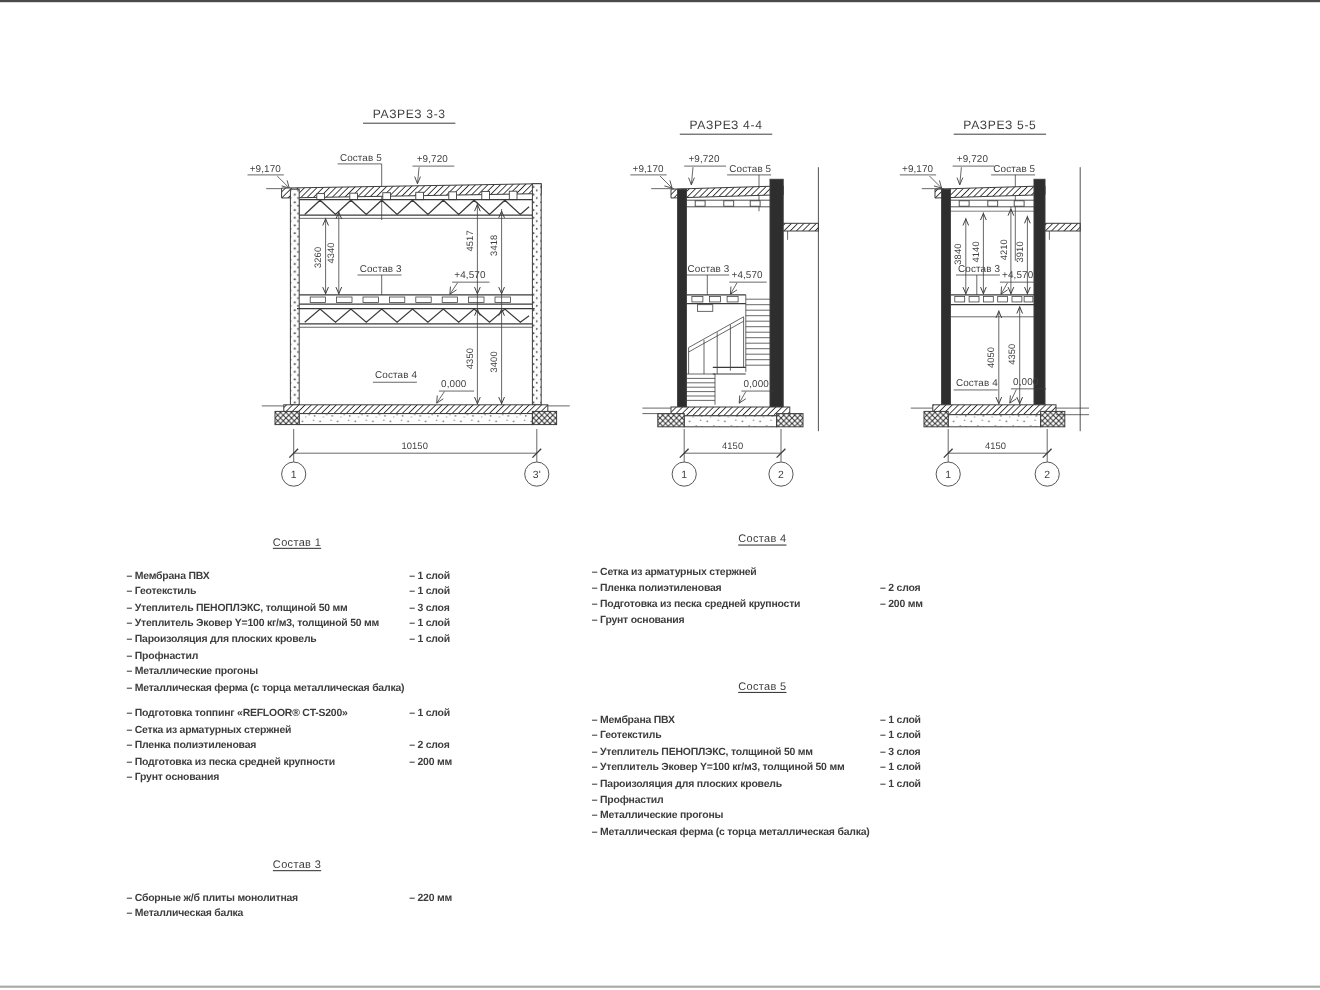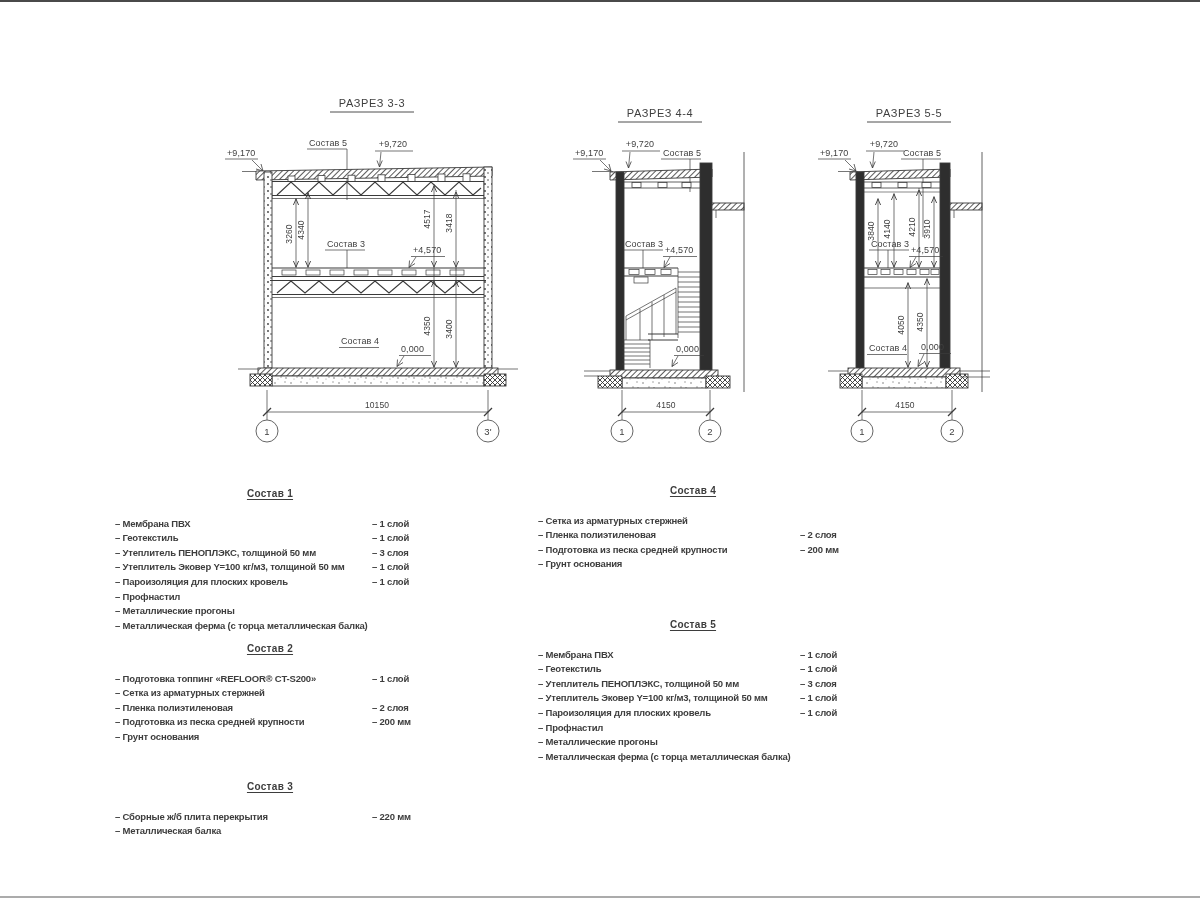--- a/index.html
+++ b/index.html
@@ -9,21 +9,21 @@
   }
   .edge-top{position:absolute;top:0;left:0;width:1200px;height:2px;background:#4a4a4a;}
   .edge-bottom{position:absolute;top:896px;left:0;width:1200px;height:2px;background:#ababab;}
   svg.sheet{position:absolute;top:0;left:0;}
   svg .t{font-family:"Liberation Sans",sans-serif;fill:#3f3f3f;letter-spacing:0.1px;}
   svg .title{font-size:11px;letter-spacing:0.6px;}
   svg .lbl{font-size:9px;}
   svg .dim{font-size:8.5px;}
   svg .ax{font-size:9.5px;}
   .comp{position:absolute;width:310px;font-size:9.5px;letter-spacing:-0.2px;line-height:14.6px;color:#3d3d3d;}
-  .comp h3{font-size:10px;font-weight:bold;text-align:center;margin:0 0 15px 0;
+  .comp h3{font-size:10px;font-weight:normal;text-align:center;margin:0 0 15px 0;
     text-decoration:underline;text-underline-offset:2px;letter-spacing:0.3px;}
   .comp .row{position:relative;white-space:nowrap;font-weight:bold;}
   .comp .val{position:absolute;left:257px;top:0;}
   .comp.colR .val{left:262px;}
 </style>
 </head>
 <body>
 
 <div class="edge-top"></div>
 <div class="edge-bottom"></div>
@@ -421,31 +421,30 @@
   <div class="row"><span>– Геотекстиль</span><span class="val">– 1 слой</span></div>
   <div class="row"><span>– Утеплитель ПЕНОПЛЭКС, толщиной 50 мм</span><span class="val">– 3 слоя</span></div>
   <div class="row"><span>– Утеплитель Эковер Y=100 кг/м3, толщиной 50 мм</span><span class="val">– 1 слой</span></div>
   <div class="row"><span>– Пароизоляция для плоских кровель</span><span class="val">– 1 слой</span></div>
   <div class="row"><span>– Профнастил</span><span class="val"></span></div>
   <div class="row"><span>– Металлические прогоны</span><span class="val"></span></div>
   <div class="row"><span>– Металлическая ферма (с торца металлическая балка)</span><span class="val"></span></div>
 </div>
 
 <div class="comp" style="left:115px;top:642px;">
-  <h3>Состав 2</h3>
   <div class="row"><span>– Подготовка топпинг «REFLOOR® CT-S200»</span><span class="val">– 1 слой</span></div>
   <div class="row"><span>– Сетка из арматурных стержней</span><span class="val"></span></div>
   <div class="row"><span>– Пленка полиэтиленовая</span><span class="val">– 2 слоя</span></div>
   <div class="row"><span>– Подготовка из песка средней крупности</span><span class="val">– 200 мм</span></div>
   <div class="row"><span>– Грунт основания</span><span class="val"></span></div>
 </div>
 
 <div class="comp" style="left:115px;top:780px;">
   <h3>Состав 3</h3>
-  <div class="row"><span>– Сборные ж/б плита перекрытия</span><span class="val">– 220 мм</span></div>
+  <div class="row"><span>– Сборные ж/б плиты монолитная</span><span class="val">– 220 мм</span></div>
   <div class="row"><span>– Металлическая балка</span><span class="val"></span></div>
 </div>
 
 <div class="comp colR" style="left:538px;top:484px;">
   <h3>Состав 4</h3>
   <div class="row"><span>– Сетка из арматурных стержней</span><span class="val"></span></div>
   <div class="row"><span>– Пленка полиэтиленовая</span><span class="val">– 2 слоя</span></div>
   <div class="row"><span>– Подготовка из песка средней крупности</span><span class="val">– 200 мм</span></div>
   <div class="row"><span>– Грунт основания</span><span class="val"></span></div>
 </div>

